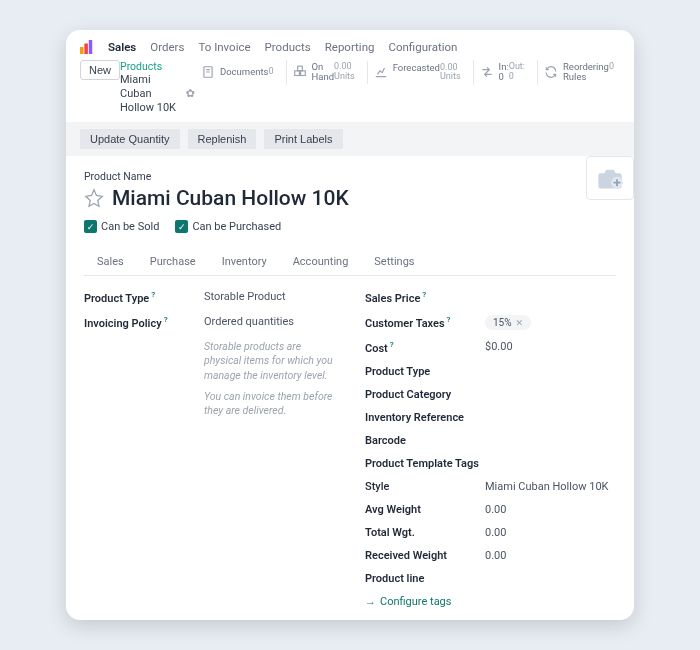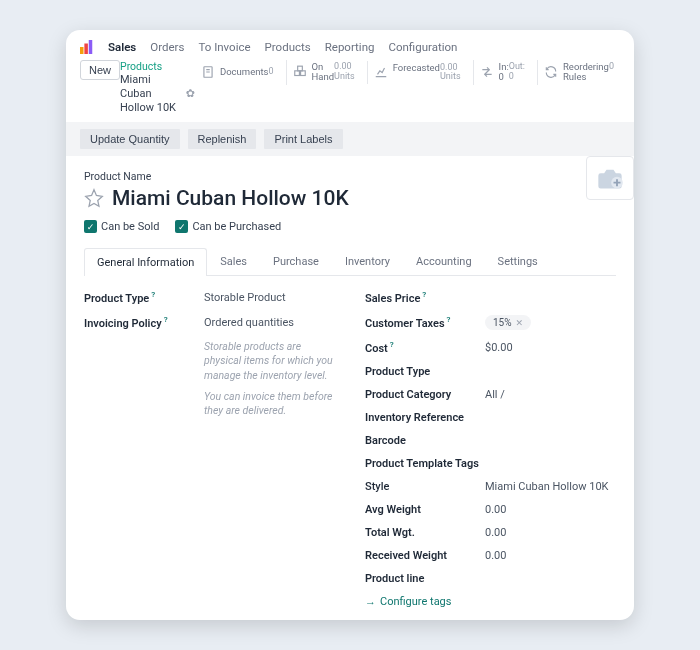--- a/index.html
+++ b/index.html
@@ -107,21 +107,21 @@
     padding:7px 12px;font-size:11px;color:#6b7280;cursor:pointer;
     border:1px solid transparent;border-bottom:none;
   }
   .tab.active{
     color:#1f2937;border-color:#e5e7eb;border-radius:3px 3px 0 0;background:#fff;
     position:relative;top:1px;
   }
   
   .form{display:flex;gap:30px;margin-top:14px;}
   .col{flex:1;}
-  .frow{display:flex;align-items:center;margin-bottom:10px;}
+  .frow{display:flex;align-items:flex-start;margin-bottom:10px;}
   .flbl{width:120px;font-size:11px;color:#1f2937;font-weight:600;}
   .flbl.light{font-weight:500;}
   .flbl sup{color:#0f766e;font-size:8px;}
   .fval{flex:1;font-size:11px;color:#4b5563;}
   .hint{font-size:10.5px;color:#9ca3af;font-style:italic;margin:6px 0;line-height:1.4;}
   .tag{
     display:inline-flex;align-items:center;gap:4px;
     background:#f3f4f6;border-radius:999px;
     padding:2px 8px;font-size:10px;color:#4b5563;
   }
@@ -235,21 +235,20 @@
         <span class="chk-box">✓</span>
         <span>Can be Sold</span>
       </label>
       <label class="chk">
         <span class="chk-box">✓</span>
         <span>Can be Purchased</span>
       </label>
     </div>
 
     <div class="tabs">
-      <div class="tab active">General Information</div>
       <div class="tab">Sales</div>
       <div class="tab">Purchase</div>
       <div class="tab">Inventory</div>
       <div class="tab">Accounting</div>
       <div class="tab">Settings</div>
     </div>
 
     <div class="form">
       <div class="col">
         <div class="frow">
@@ -280,21 +279,20 @@
         <div class="frow">
             <span class="flbl"><span>Cost</span><sup> ?</sup></span>
             <span class="fval">$0.00</span>
           </div>
         <div class="frow">
             <span class="flbl">Product Type</span>
             <span class="fval"></span>
           </div>
         <div class="frow">
             <span class="flbl">Product Category</span>
-            <span class="fval">All /</span>
           </div>
         <div class="frow">
             <span class="flbl">Inventory Reference</span>
             <span class="fval"></span>
           </div>
         <div class="frow">
             <span class="flbl">Barcode</span>
             <span class="fval"></span>
           </div>
         <div class="frow">

